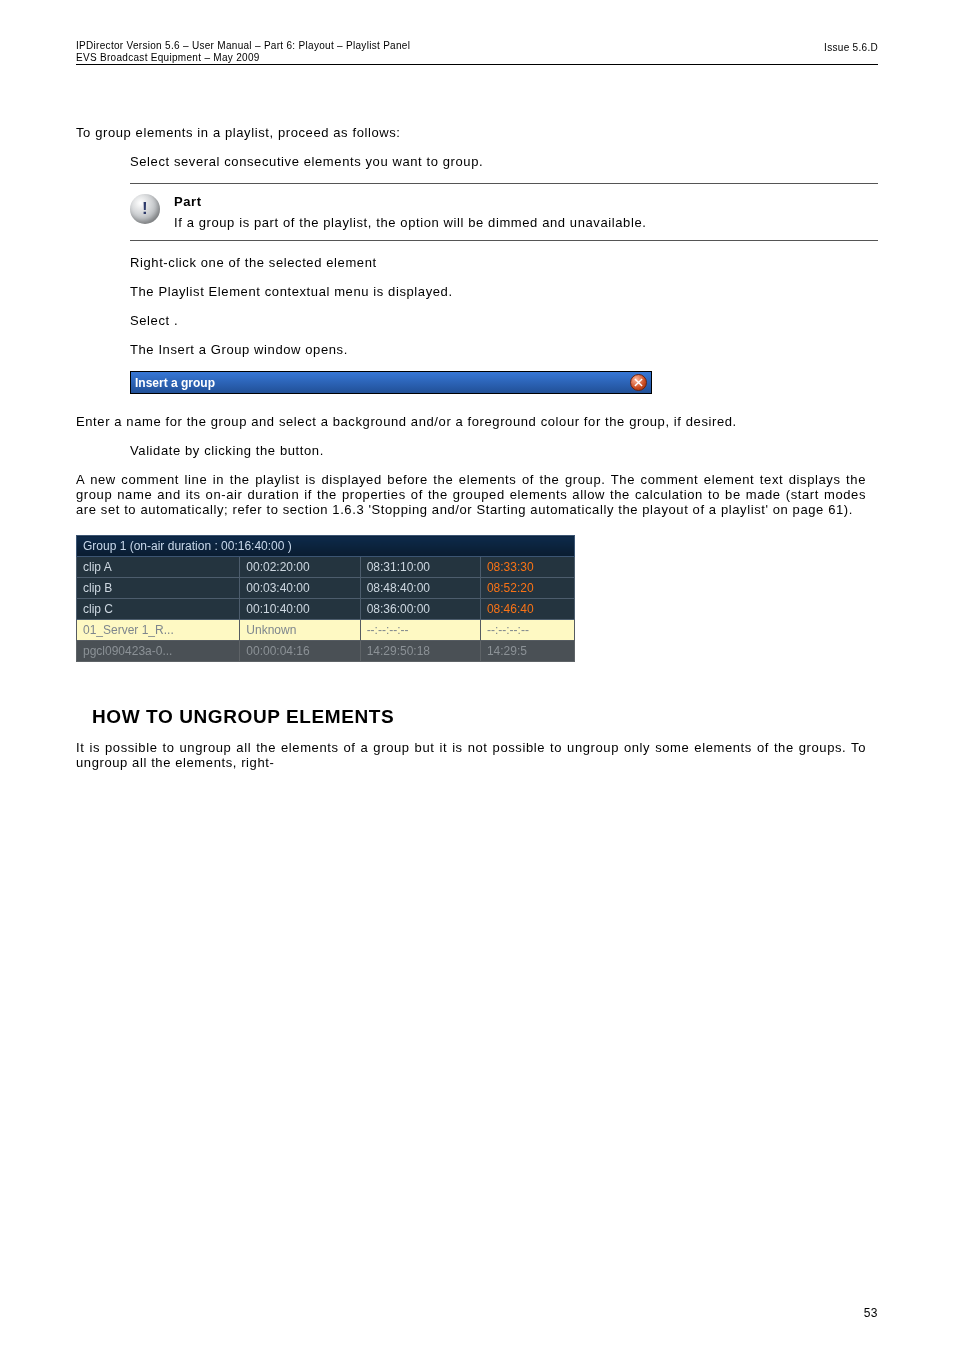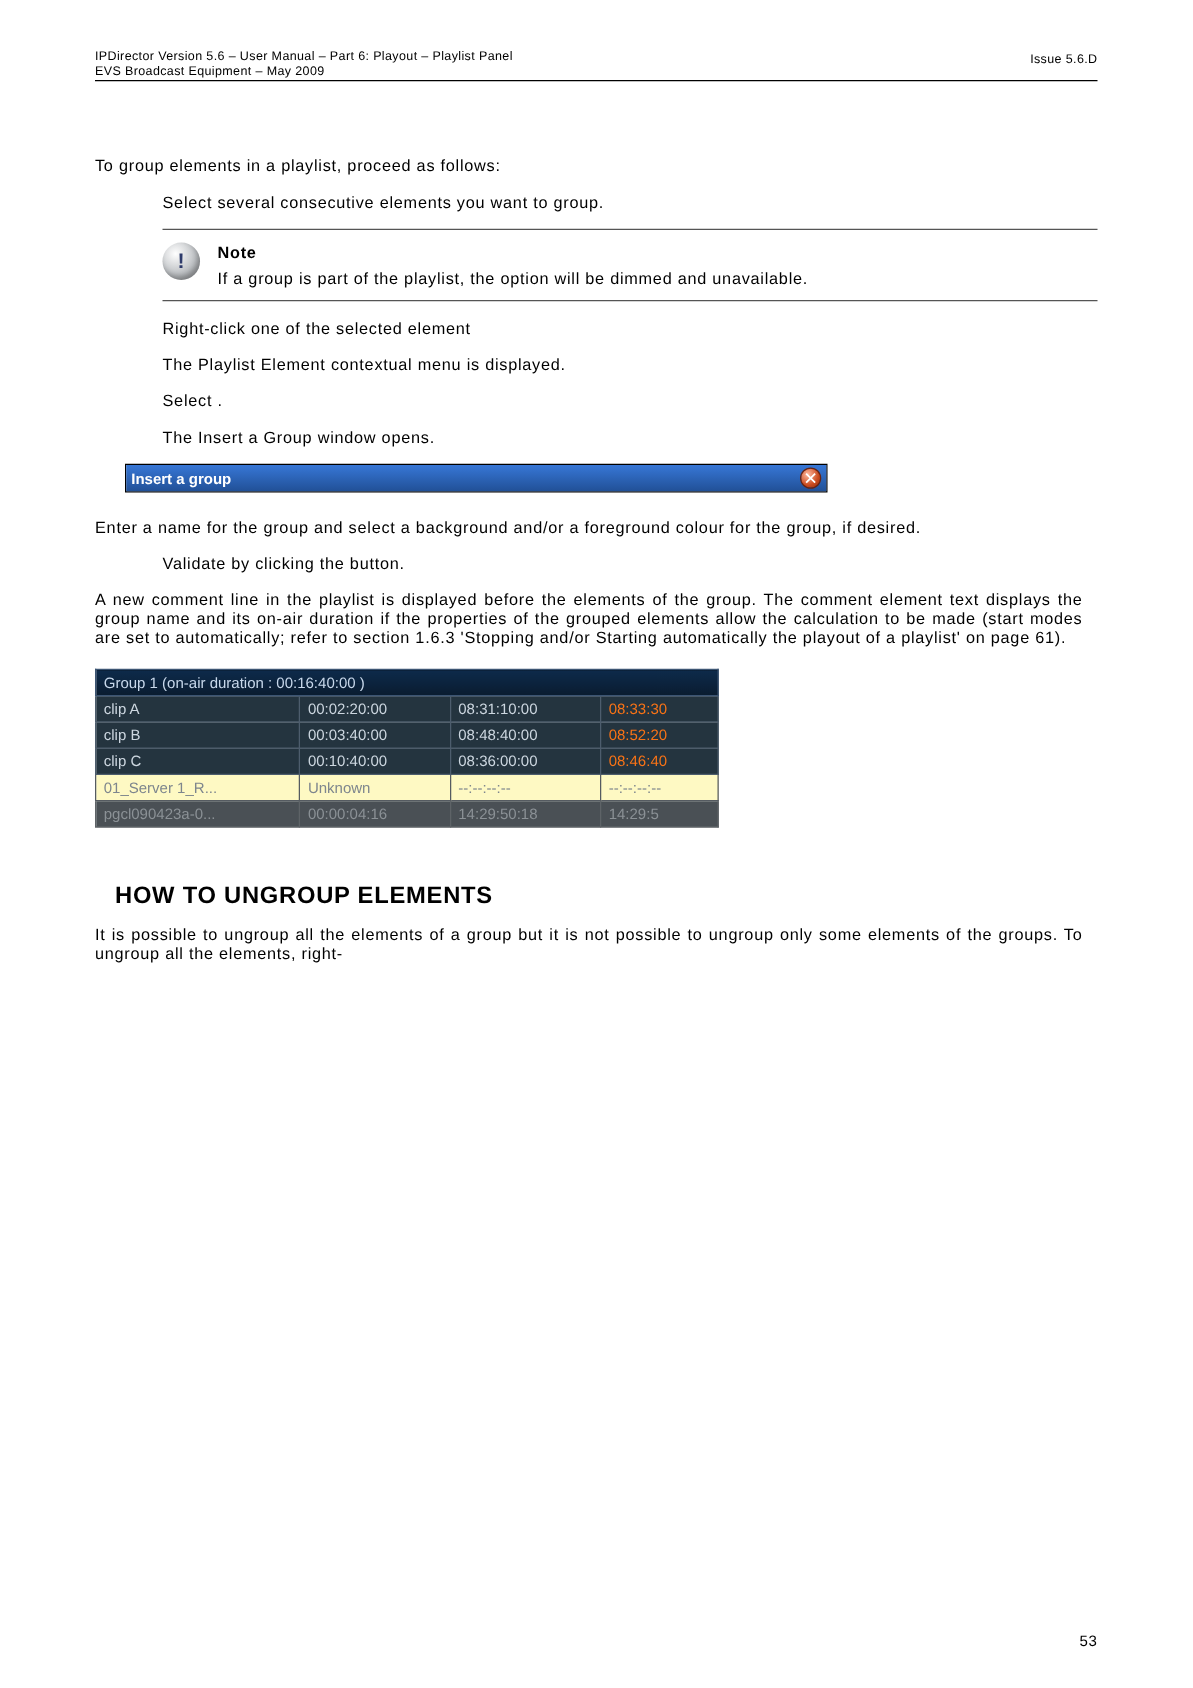--- a/index.html
+++ b/index.html
@@ -13,21 +13,21 @@
 .indent{margin-left:54px}
 .note-box{margin:6px 0 6px 54px}
 .note-box .line{border-top:1px solid #555}
 .note-inner{display:flex;align-items:flex-start;padding:10px 6px 10px 0}
 .note-icon{width:30px;height:30px;border-radius:50%;background:radial-gradient(circle at 35% 30%,#fff,#bfc2c5 55%,#8f9295);display:flex;align-items:center;justify-content:center;margin-right:14px;flex:0 0 auto;box-shadow:inset -2px -3px 4px rgba(0,0,0,.25)}
 .note-icon span{color:#2e3b6b;font-weight:bold;font-size:17px}
 .note-text{flex:1}
 .note-text .hd{font-weight:bold;letter-spacing:.6px;margin-bottom:6px}
 .note-text p{margin:0;text-align:justify;letter-spacing:.6px}
 
-.win{margin-left:24px;width:562px;border:1px solid #000;box-sizing:border-box;background:#434343}
+.win{margin-left:54px;width:522px;border:1px solid #000;box-sizing:border-box;background:#434343}
 .titlebar{display:flex;align-items:center;justify-content:space-between;height:21px;background:linear-gradient(#3777d6,#215097);padding:0 4px}
 .titlebar .t{color:#fff;font-size:12px;font-weight:bold;letter-spacing:0}
 .titlebar .x{width:15px;height:15px;border-radius:50%;background:radial-gradient(circle at 35% 30%,#ffb9a0,#c94a1e 60%,#8b2d0e);border:1px solid #662313;display:flex;align-items:center;justify-content:center}
 .titlebar .x svg{width:9px;height:9px;display:block}
 .win-body{padding:18px 18px 20px 22px;color:#d8d8d8;font-size:12px;letter-spacing:0}
 .row1{display:flex;align-items:center;margin-bottom:18px}
 .row1 .lbl{width:78px}
 .row1 .inp{flex:1;height:20px;background:#6e6e6e;border:1px solid #333}
 .row2{display:flex;align-items:center;justify-content:flex-start;margin-left:78px}
 .col-btns{display:flex;flex-direction:column;gap:8px;width:174px}
@@ -65,21 +65,21 @@
 
 <p class="body-text indent">Select several consecutive elements you want to group.</p>
 
 <div class="note-box">
   <div class="line"></div>
   <div class="note-inner">
     <div class="note-icon">
           <span>!</span>
         </div>
     <div class="note-text">
-      <div class="hd">Note</div>
+      <div class="hd">Part</div>
       <p>
         <span>If a group is part of the playlist, the </span><span> option will be dimmed and unavailable.</span>
       </p>
     </div>
   </div>
   <div class="line"></div>
 </div>
 
 <p class="body-text indent" style="margin-top:14px">Right-click one of the selected element</p>
 <p class="body-text indent">The Playlist Element contextual menu is displayed.</p>

